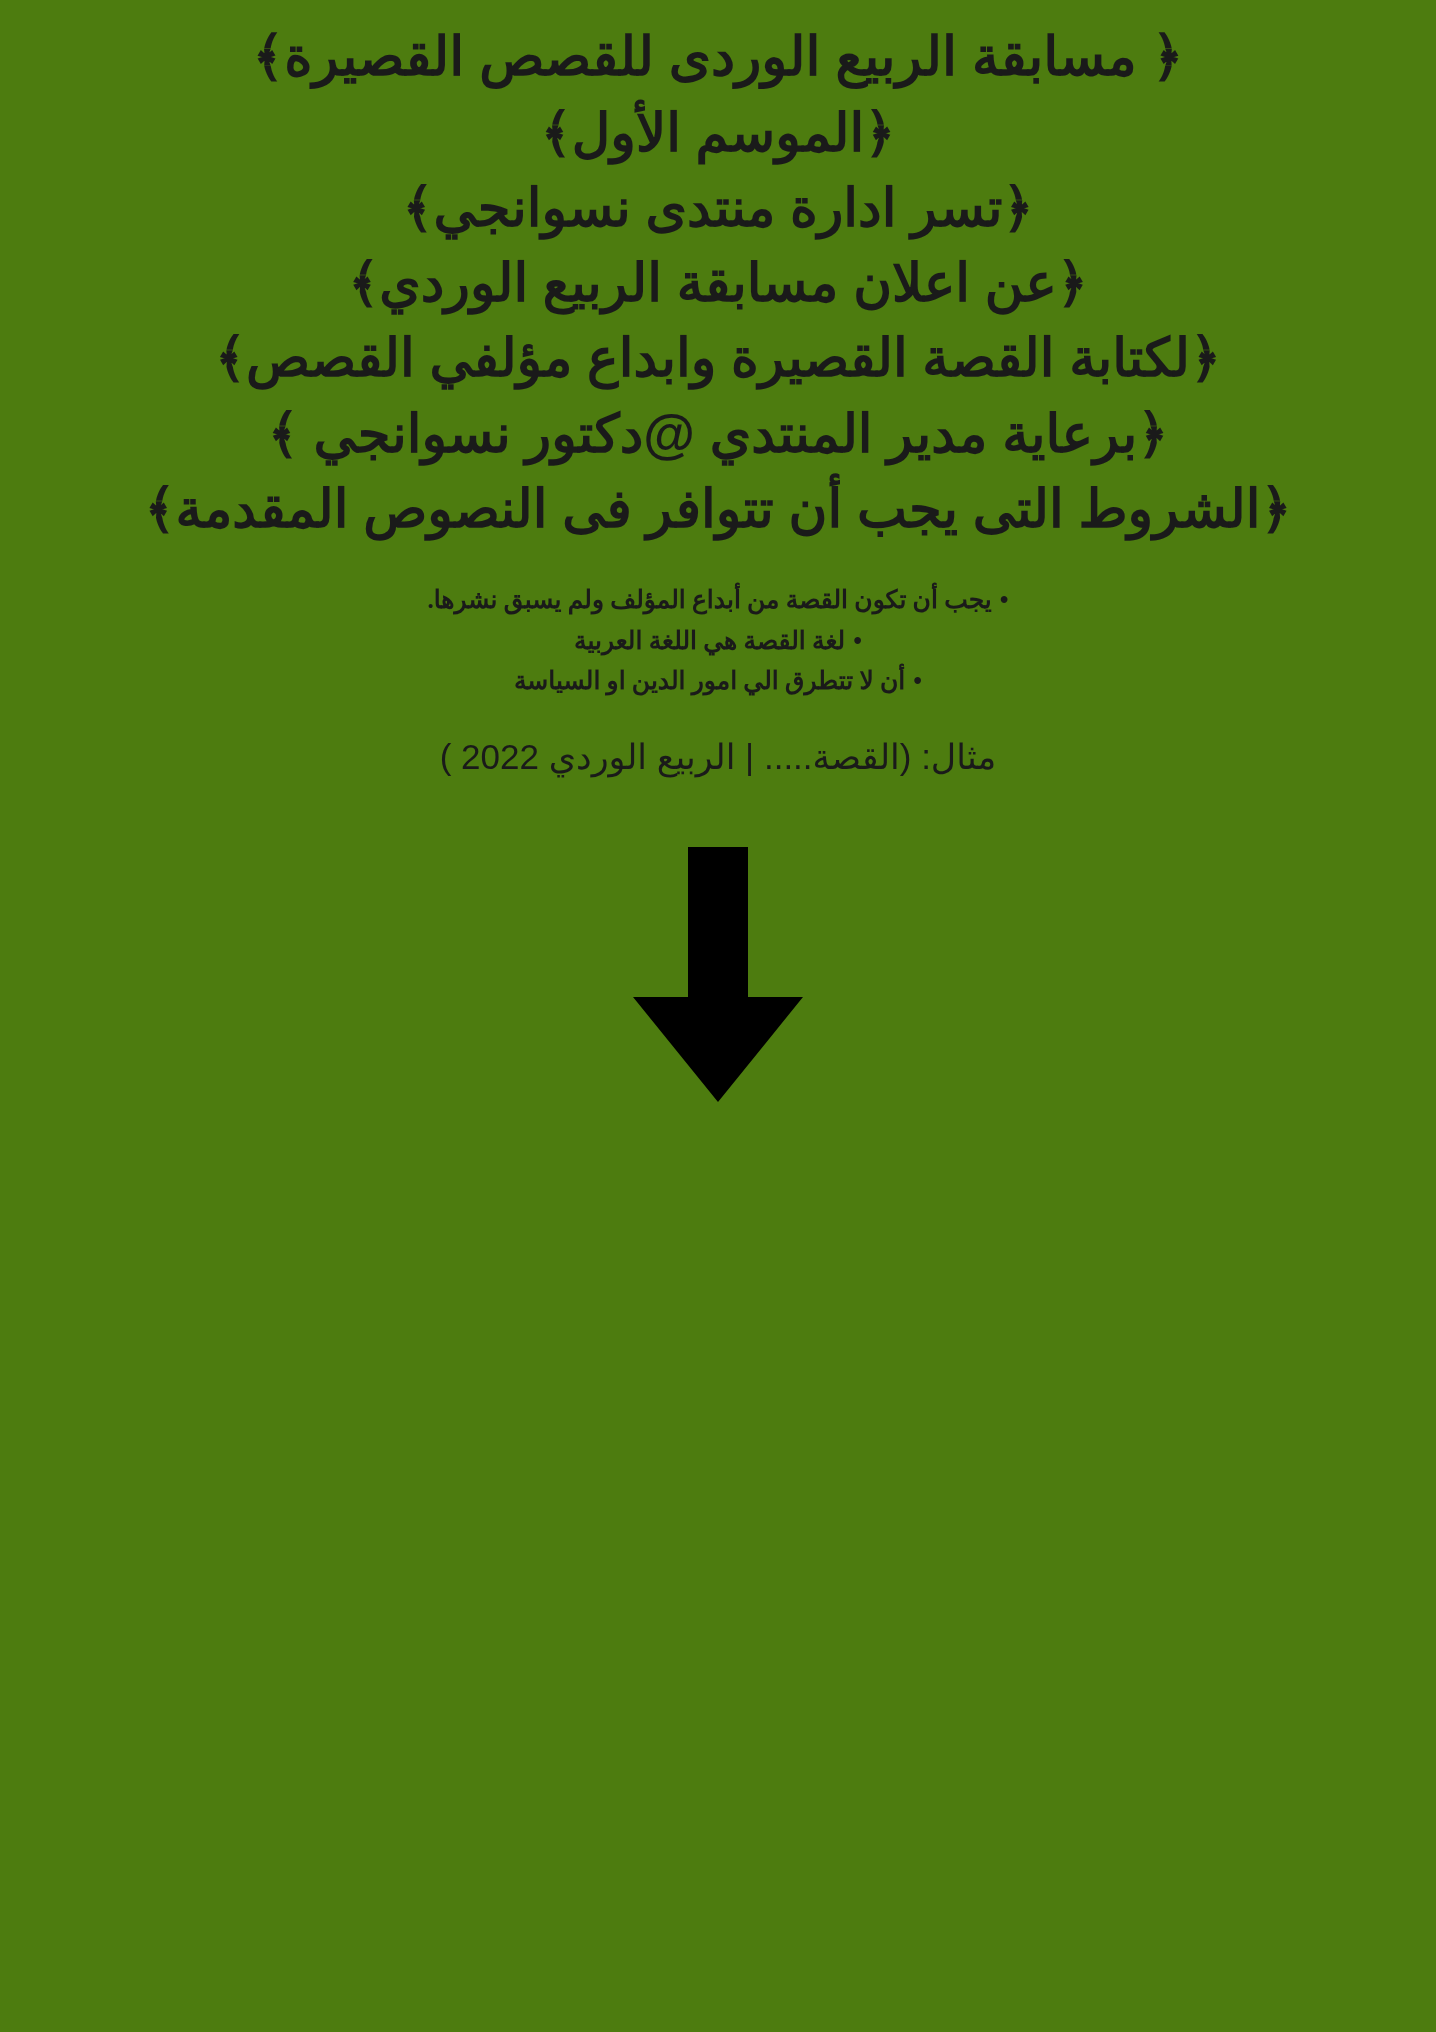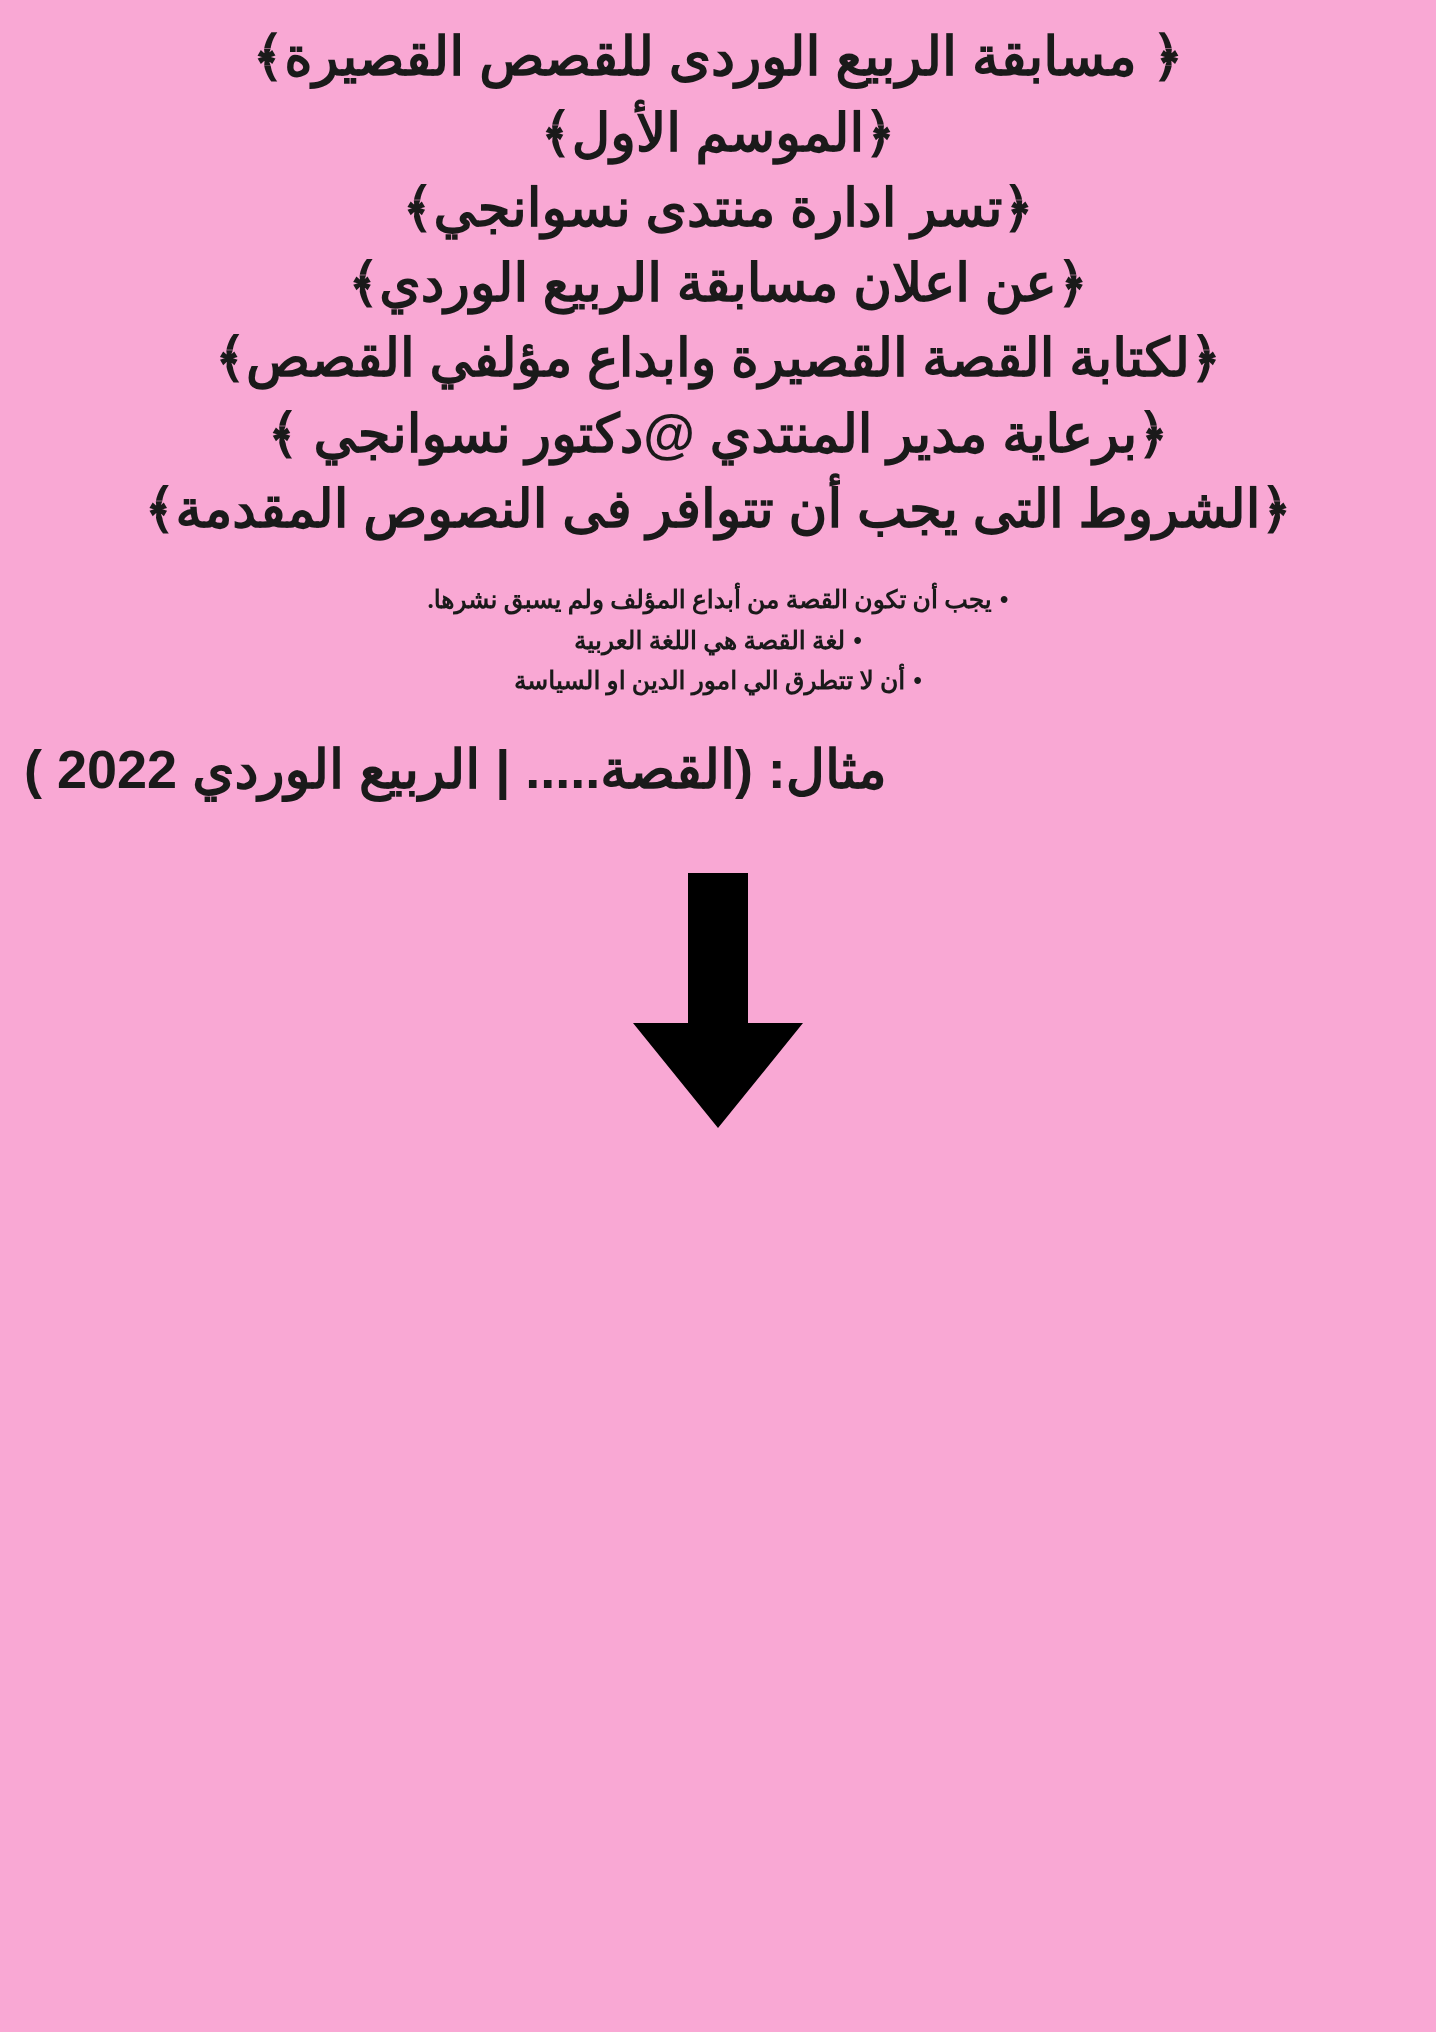--- a/index.html
+++ b/index.html
@@ -9,21 +9,21 @@
   body {
     width: 1436px;
     height: 2032px;
     background: #ece5b0;
     font-family: "Liberation Sans", sans-serif;
     overflow: hidden;
   }
   .page {
     width: 1436px;
     min-height: 2032px;
-    background: #f9a8d4;
+    background: #4d7c0f;
     box-sizing: border-box;
     padding: 18px 24px 0 24px;
     display: flex;
     flex-direction: column;
     align-items: center;
   }
   .headline {
     direction: rtl;
     text-align: center;
     color: #1a1a1a;
@@ -56,24 +56,24 @@
     content: "\2022";
     display: inline-block;
     margin-left: 8px;
     font-size: 25px;
     vertical-align: baseline;
   }
   .spacer-sm { height: 24px; width: 100%; }
   .spacer-md { height: 44px; width: 100%; }
   .example-line {
     direction: rtl;
-    text-align: left;
+    text-align: center;
     color: #1a1a1a;
-    font-weight: bold;
-    font-size: 54px;
+    font-weight: normal;
+    font-size: 35px;
     line-height: 1.4;
     width: 100%;
   }
   .arrow-wrap {
     width: 100%;
     display: flex;
     justify-content: center;
     align-items: flex-start;
     margin-top: 22px;
   }

